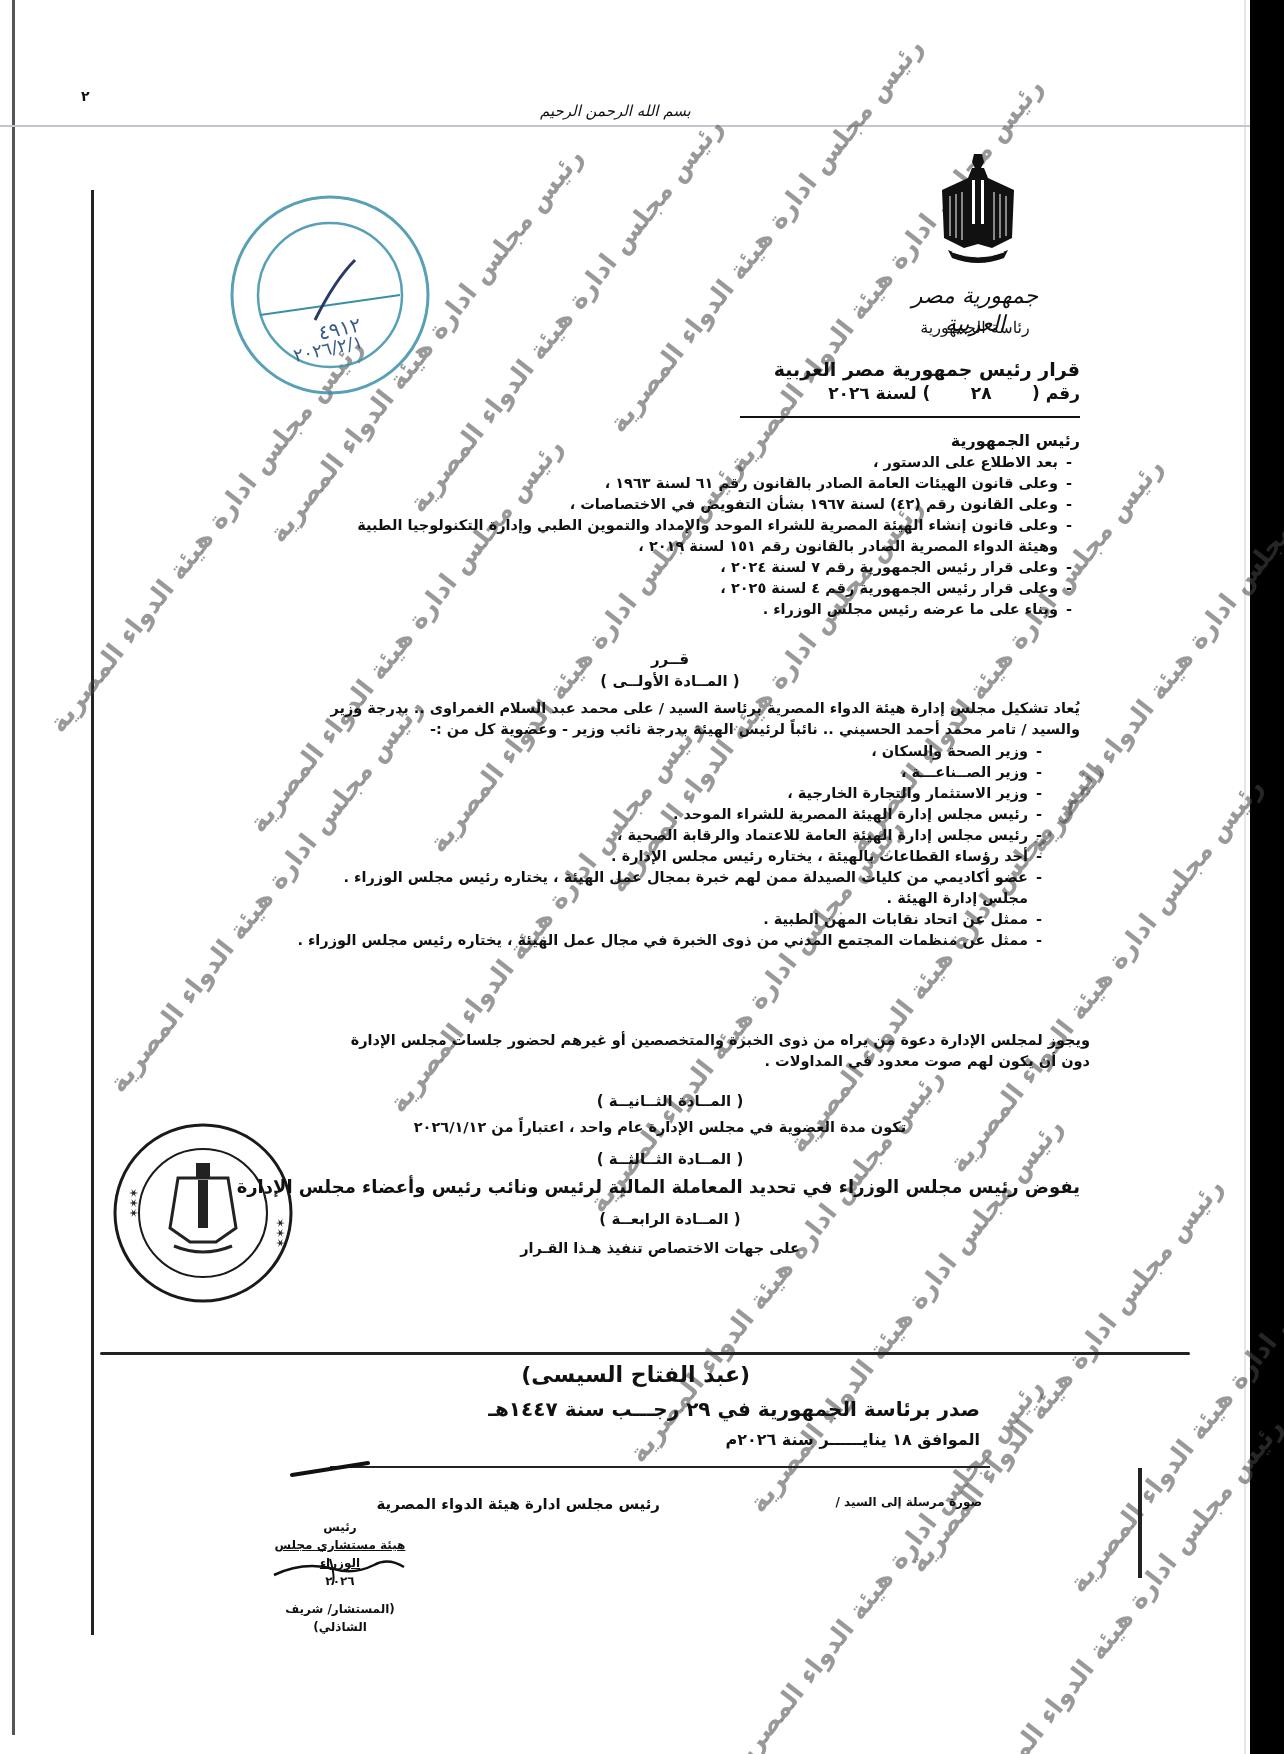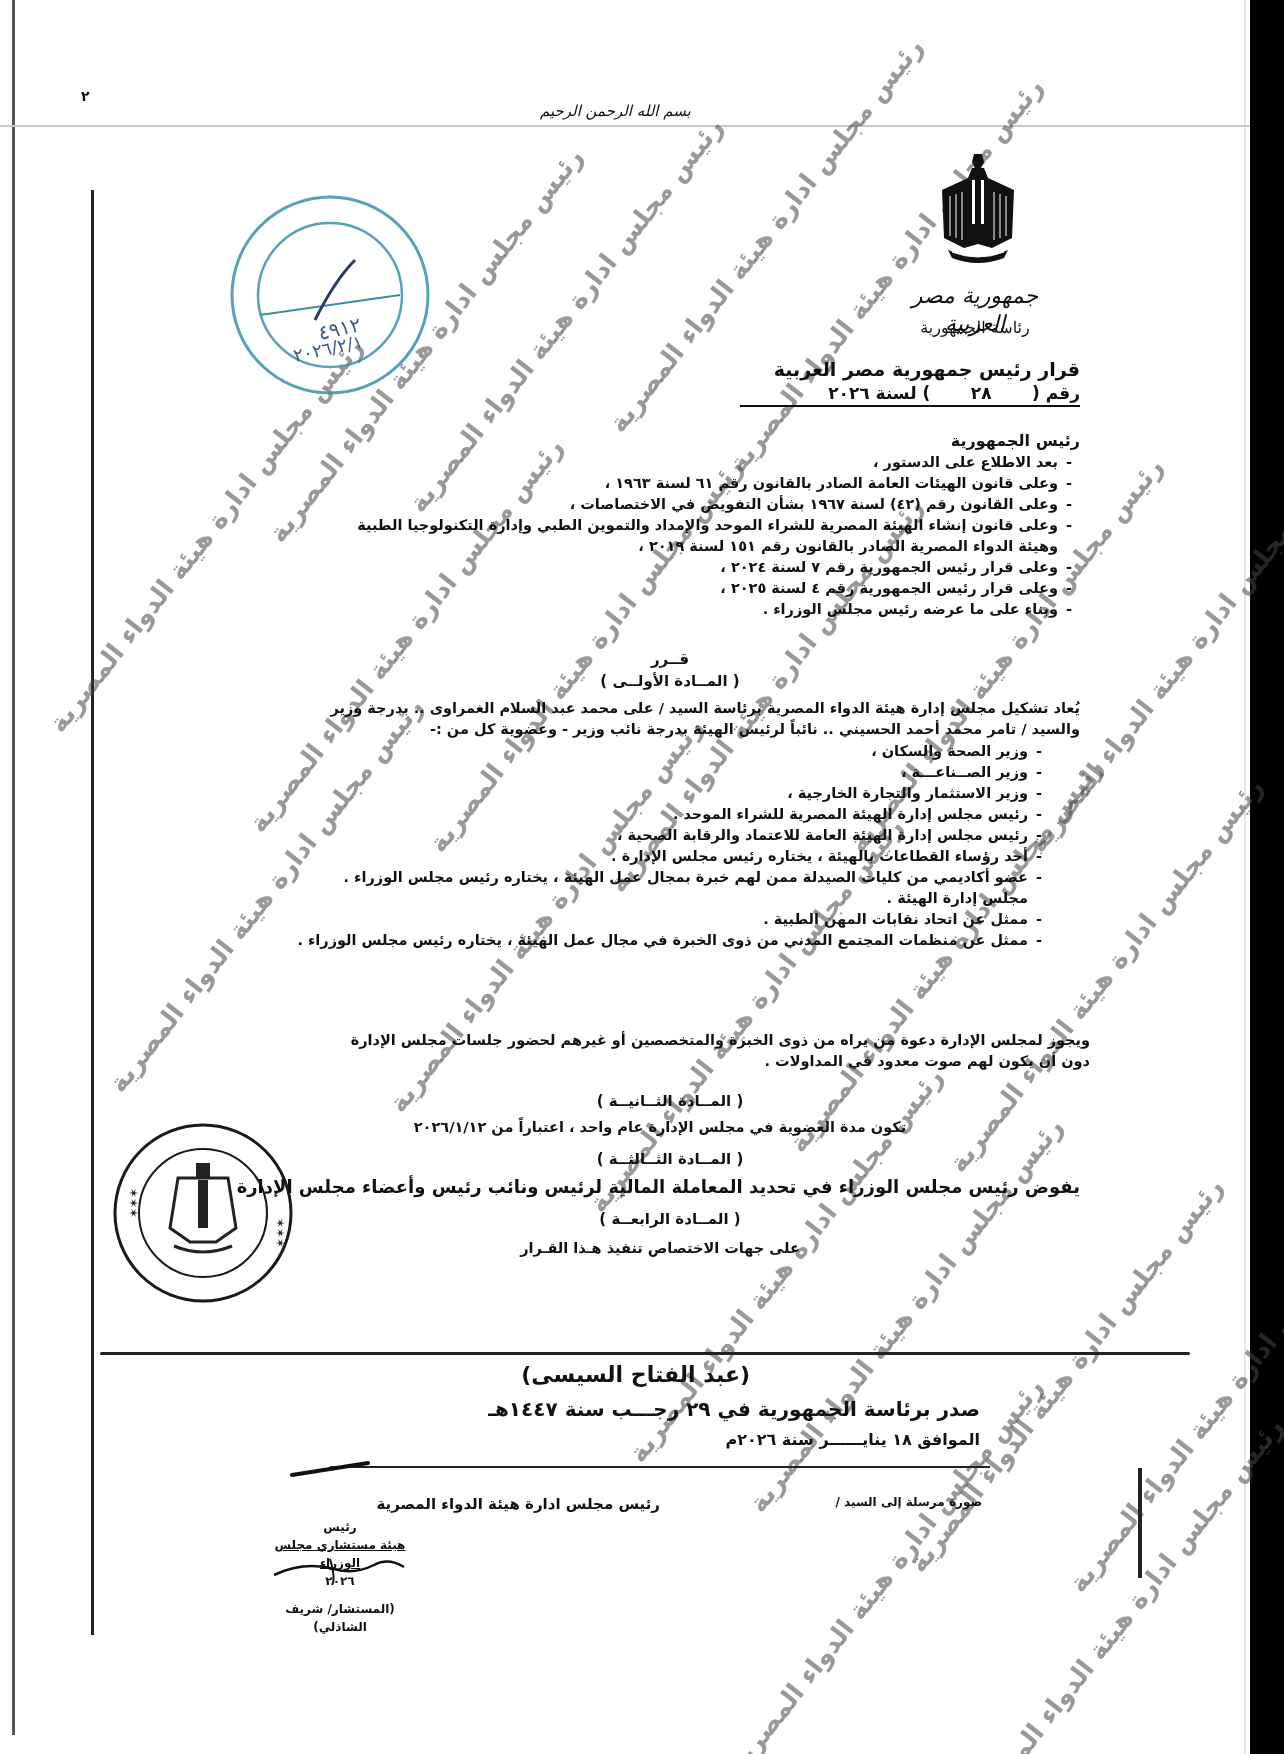--- a/index.html
+++ b/index.html
@@ -28,21 +28,21 @@
     .emblem { position:absolute; left:938px; top:150px; width:80px; height:120px; }
     .republic-name { position:absolute; left:890px; top:282px; width:170px; text-align:center; font-family:"DejaVu Serif", serif; font-size:22px; font-style:italic; direction:rtl; line-height:28px; }
     .presidency-name { position:absolute; left:890px; top:318px; width:170px; text-align:center; font-family:"DejaVu Serif", serif; font-size:16px; direction:rtl; }
 
     
     .drug-stamp { position:absolute; left:225px; top:190px; width:210px; height:210px; }
     .cabinet-stamp { position:absolute; left:108px; top:1118px; width:190px; height:190px; }
 
     
     .decree-title { position:absolute; left:740px; top:358px; width:340px; text-align:right; direction:rtl; font-weight:bold; font-size:19px; }
-    .decree-number-line { position:absolute; left:740px; top:383px; width:340px; direction:rtl; text-align:right; font-weight:bold; font-size:17px; border-bottom:2px solid #111; padding-bottom:2px; }
+    .decree-number-line { position:absolute; left:740px; top:383px; width:340px; direction:rtl; text-align:right; font-weight:bold; font-size:17px; border-bottom:2px solid #111; padding-bottom:13px; }
     .decree-number-line span { display:inline-block; }
 
     .body-text { position:absolute; direction:rtl; text-align:right; font-weight:bold; font-size:14.5px; line-height:21px; white-space:nowrap; }
     .president-heading { left:780px; top:430px; width:300px; font-size:16px; }
     .preamble { left:290px; top:452px; width:790px; }
     .preamble .item { display:block; }
     .preamble .item .dash { display:inline-block; width:22px; text-align:center; }
     .preamble .cont { padding-right:22px; }
 
     .center-heading { position:absolute; left:300px; width:740px; text-align:center; direction:rtl; font-weight:bold; font-size:15px; }

